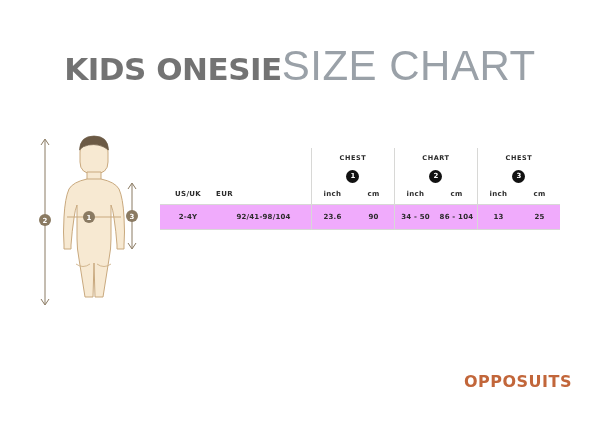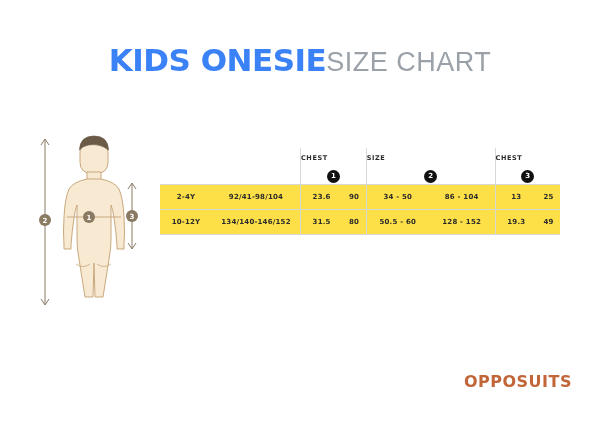--- a/index.html
+++ b/index.html
@@ -22,27 +22,27 @@
     left: 0;
     width: 600px;
     text-align: center;
     white-space: nowrap;
   }
   .title-bold {
     font-family: "DejaVu Sans", sans-serif;
     font-weight: bold;
     font-size: 31px;
     letter-spacing: -0.5px;
-    color: #3b82f6;
+    color: #737373;
     text-transform: uppercase;
   }
   .title-light {
     font-family: "Liberation Sans", sans-serif;
     font-weight: 300;
-    font-size: 27px;
+    font-size: 42px;
     letter-spacing: 0.5px;
     color: #9aa1a8;
     text-transform: uppercase;
   }
 
   
   .figure-area {
     position: absolute;
     left: 34px;
     top: 128px;
@@ -70,21 +70,21 @@
     padding: 0;
     margin: 0;
   }
 
   
   .grp-label {
     font-size: 6.5px;
     font-weight: bold;
     letter-spacing: 0.6px;
     color: #2b2b2b;
-    text-align: left;
+    text-align: center;
     height: 14px;
     vertical-align: bottom;
     padding-bottom: 2px;
   }
   .badge-cell {
     text-align: center;
     height: 22px;
     vertical-align: middle;
   }
   .badge {
@@ -119,21 +119,21 @@
   tbody tr td {
     font-size: 7px;
     font-weight: bold;
     color: #2b2b2b;
     text-align: center;
     height: 24px;
     vertical-align: middle;
     letter-spacing: 0.2px;
   }
   tbody tr.shaded {
-    background: #fde047;
+    background: #f0abfc;
   }
   tbody tr {
     border-top: 1px solid #d8d8d6;
   }
   tbody tr:last-child {
     border-bottom: 1px solid #d8d8d6;
   }
   .unit-row {
     border-bottom: 1px solid #d8d8d6;
   }
@@ -223,57 +223,57 @@
 </div>
 
 <div class="table-area">
   <table class="size-chart">
     <thead>
 
       <tr>
         <td class="c-usuk"></td>
         <td class="c-eur"></td>
         <td class="c-in grp-label sep-left" colspan="2">CHEST</td>
-        <td class="c-in grp-label sep-left" colspan="2">SIZE</td>
+        <td class="c-in grp-label sep-left" colspan="2">CHART</td>
         <td class="c-in grp-label sep-left" colspan="2">CHEST</td>
       </tr>
 
       <tr>
         <td></td>
         <td></td>
         <td class="badge-cell sep-left" colspan="2">
           <span class="badge">1</span>
         </td>
         <td class="badge-cell sep-left" colspan="2">
           <span class="badge">2</span>
         </td>
         <td class="badge-cell sep-left" colspan="2">
           <span class="badge">3</span>
         </td>
       </tr>
 
+      <tr class="unit-row">
+        <td class="c-usuk">US/UK</td>
+        <td class="c-eur lbl">EUR</td>
+        <td class="c-in sep-left">inch</td>
+        <td class="c-cm">cm</td>
+        <td class="c-in sep-left">inch</td>
+        <td class="c-cm">cm</td>
+        <td class="c-in sep-left">inch</td>
+        <td class="c-cm">cm</td>
+      </tr>
     </thead>
     <tbody>
       <tr class="shaded">
         <td>2-4Y</td>
         <td>92/41-98/104</td>
         <td class="sep-left">23.6</td>
         <td>90</td>
         <td class="sep-left">34 - 50</td>
         <td>86 - 104</td>
         <td class="sep-left">13</td>
         <td>25</td>
       </tr>
-      <tr class="shaded">
-        <td>10-12Y</td>
-        <td>134/140-146/152</td>
-        <td class="sep-left">31.5</td>
-        <td>80</td>
-        <td class="sep-left">50.5 - 60</td>
-        <td>128 - 152</td>
-        <td class="sep-left">19.3</td>
-        <td>49</td>
-      </tr>
     </tbody>
   </table>
 </div>
 
 <div class="logo">OPPOSUITS</div>
 
 </body></html>

